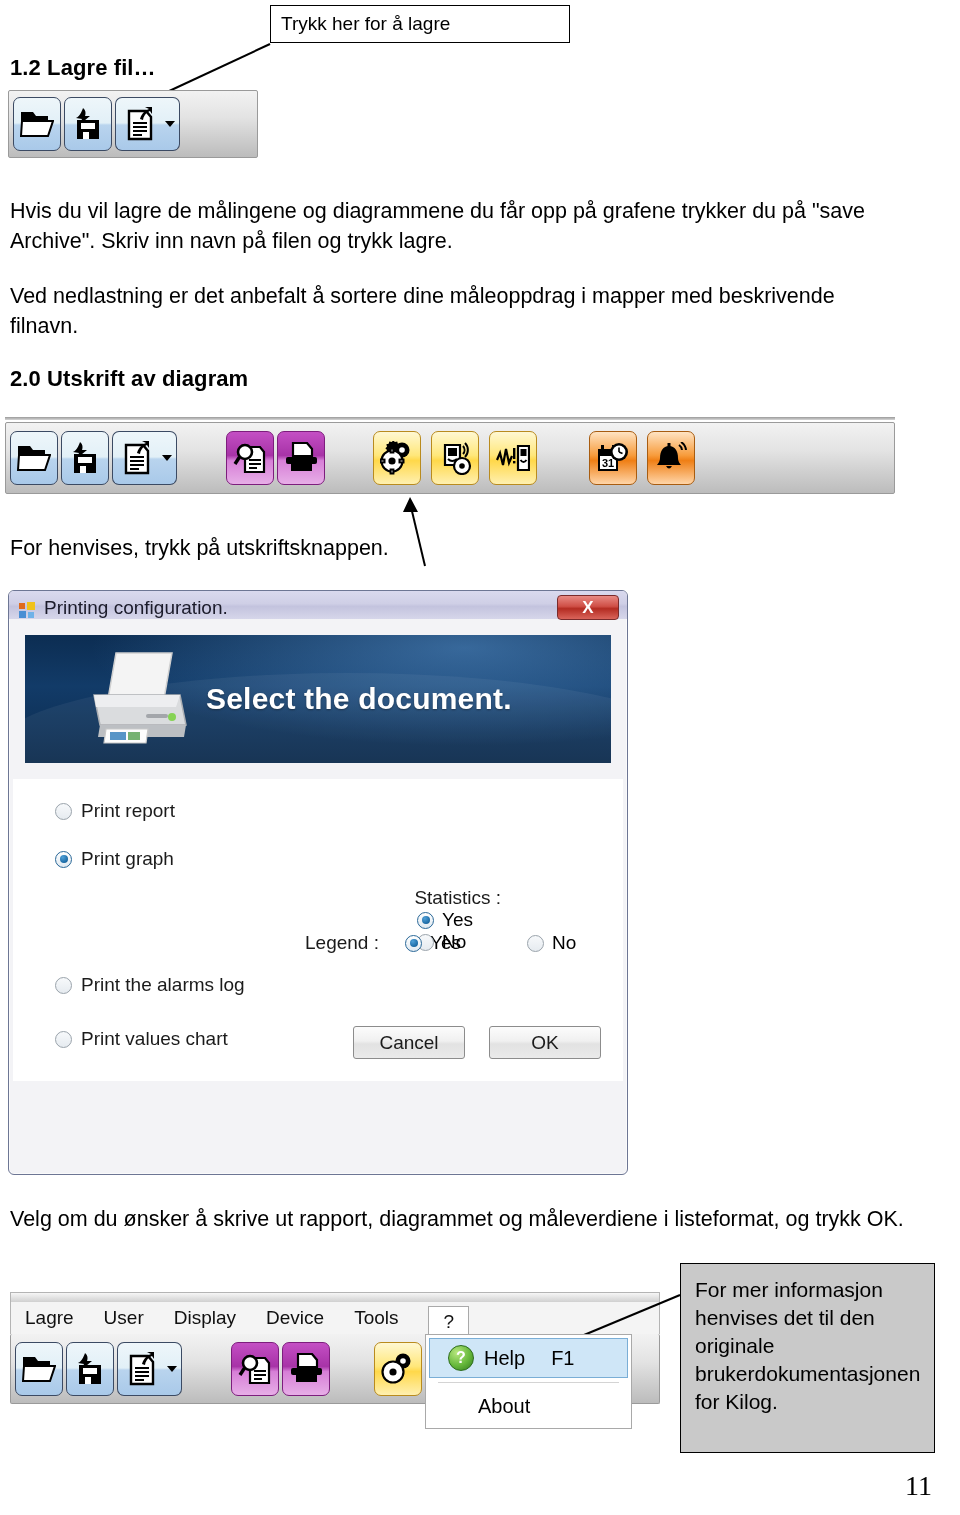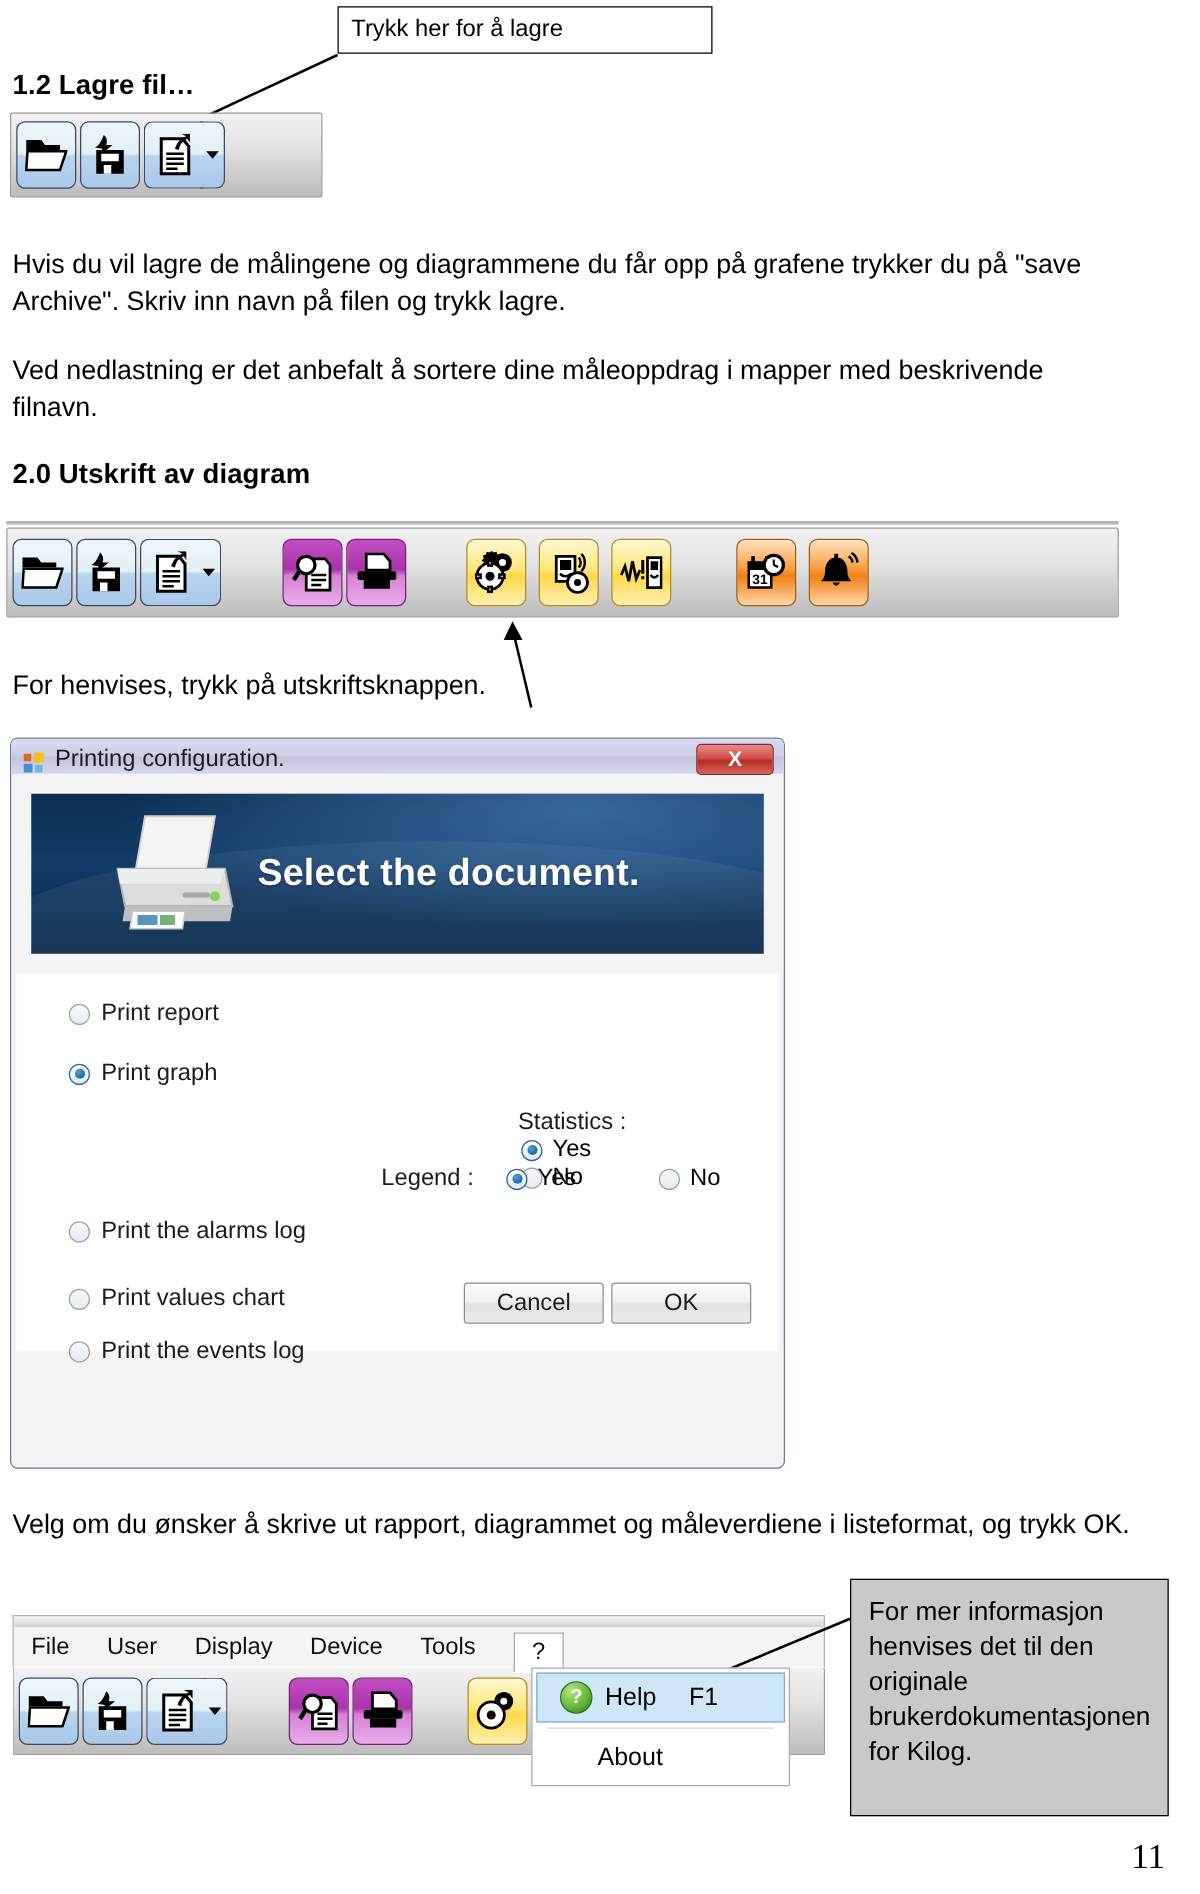--- a/index.html
+++ b/index.html
@@ -105,21 +105,21 @@
   }
   .radio.on{border-color:#2a6898;background:linear-gradient(to bottom,#ffffff 0%,#dfe9f1 100%);}
   .radio.on:after{
     content:"";position:absolute;left:3.5px;top:3.5px;width:8px;height:8px;border-radius:50%;
     background:radial-gradient(circle at 35% 30%,#4ea0d8 0%,#1b6aa5 70%,#134f7d 100%);
   }
   .sub-row{display:flex;align-items:center;height:32px;margin-left:268px;}
   .sub-row .capt{font-size:19px;color:#1b1b1b;width:98px;text-align:right;}
   .sub-row .choice{display:flex;align-items:center;margin-left:26px;width:96px;}
   .sub-row .choice .lbl{font-size:19px;margin-left:8px;}
-  .btn-row{position:absolute;right:22px;bottom:22px;display:flex;gap:6px;justify-content:space-between;}
+  .btn-row{position:absolute;right:22px;bottom:22px;display:flex;gap:24px;justify-content:space-between;}
   .dlg-btn{
     width:112px;height:33px;border:1px solid #8c8c8c;border-radius:3px;box-sizing:border-box;
     background:linear-gradient(to bottom,#fcfcfc 0%,#f0f0f0 45%,#e2e2e2 55%,#eaeaea 100%);
     display:flex;align-items:center;justify-content:center;font-size:19px;color:#1b1b1b;
   }
 
   
   .menubar-wrap{position:absolute;}
   .mb-top{height:10px;background:linear-gradient(to bottom,#f6f6f6,#d0d0d0);border:1px solid #b4b4b4;border-bottom:none;box-sizing:border-box;}
   .mb-menu{
@@ -440,38 +440,34 @@
       </div>
 
       <div class="opt-row" style="margin-top:10px;">
         <span class="radio"></span>
         <span class="lbl">Print the alarms log</span>
       </div>
       <div class="opt-row" style="margin-top:22px;">
         <span class="radio"></span>
         <span class="lbl">Print values chart</span>
       </div>
-      <div class="opt-row" style="margin-top:10px;">
-        <span class="radio"></span>
-        <span class="lbl">Print the events log</span>
-      </div>
 
       <div class="btn-row">
         <div class="dlg-btn">Cancel</div>
         <div class="dlg-btn">OK</div>
       </div>
     </div>
   </div>
 
   <div class="body-text" style="left:10px;top:1204px;width:930px;">Velg om du ønsker å skrive ut rapport, diagrammet og måleverdiene i listeformat, og trykk OK.</div>
 
   <div class="menubar-wrap" style="left:10px;top:1292px;width:650px;">
     <div class="mb-top"></div>
     <div class="mb-menu">
-      <span class="mb-item">File</span>
+      <span class="mb-item">Lagre</span>
       <span class="mb-item">User</span>
       <span class="mb-item">Display</span>
       <span class="mb-item">Device</span>
       <span class="mb-item">Tools</span>
       <span class="mb-item q">?</span>
     </div>
 
     <div class="tb-rail" style="width:650px;height:70px;border-top:none;">
       <div class="tb-group">
         <div class="tb-btn blue">

